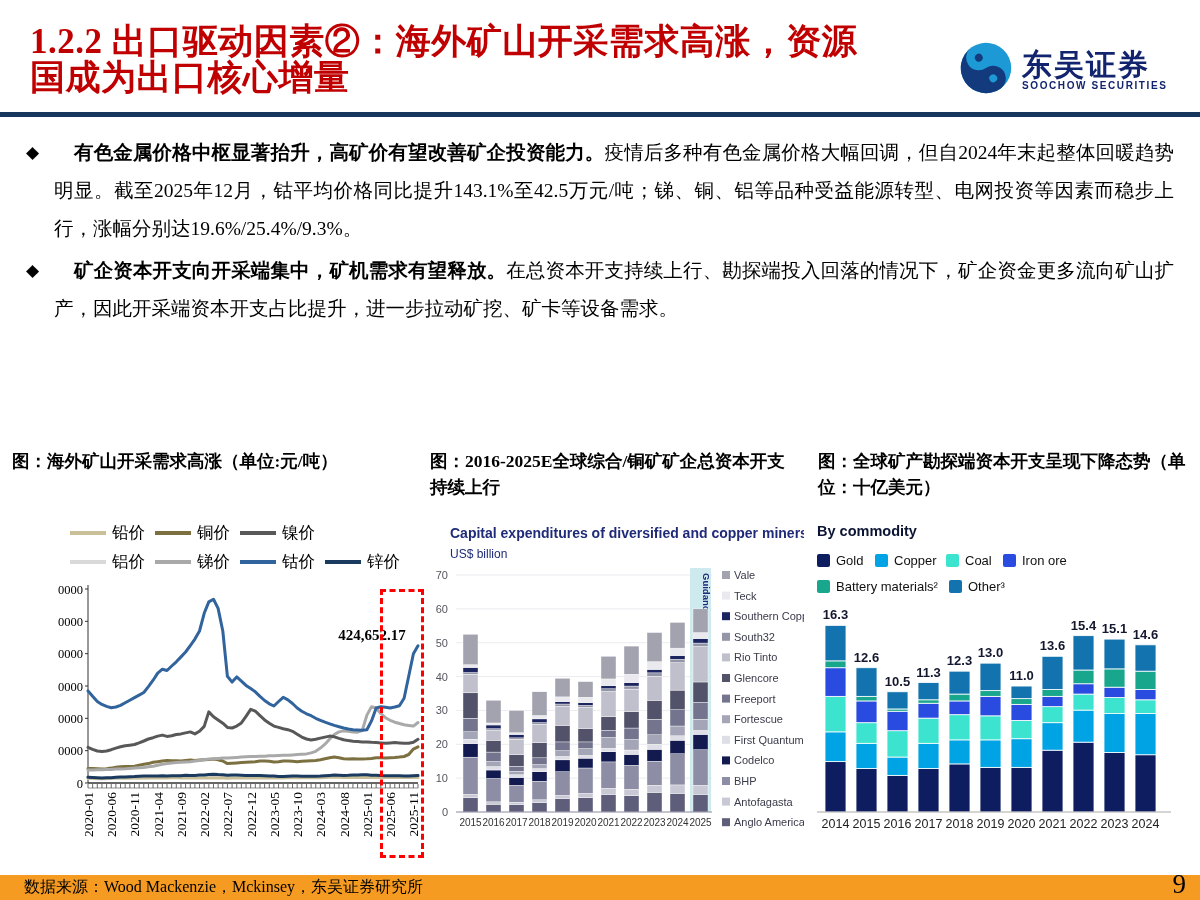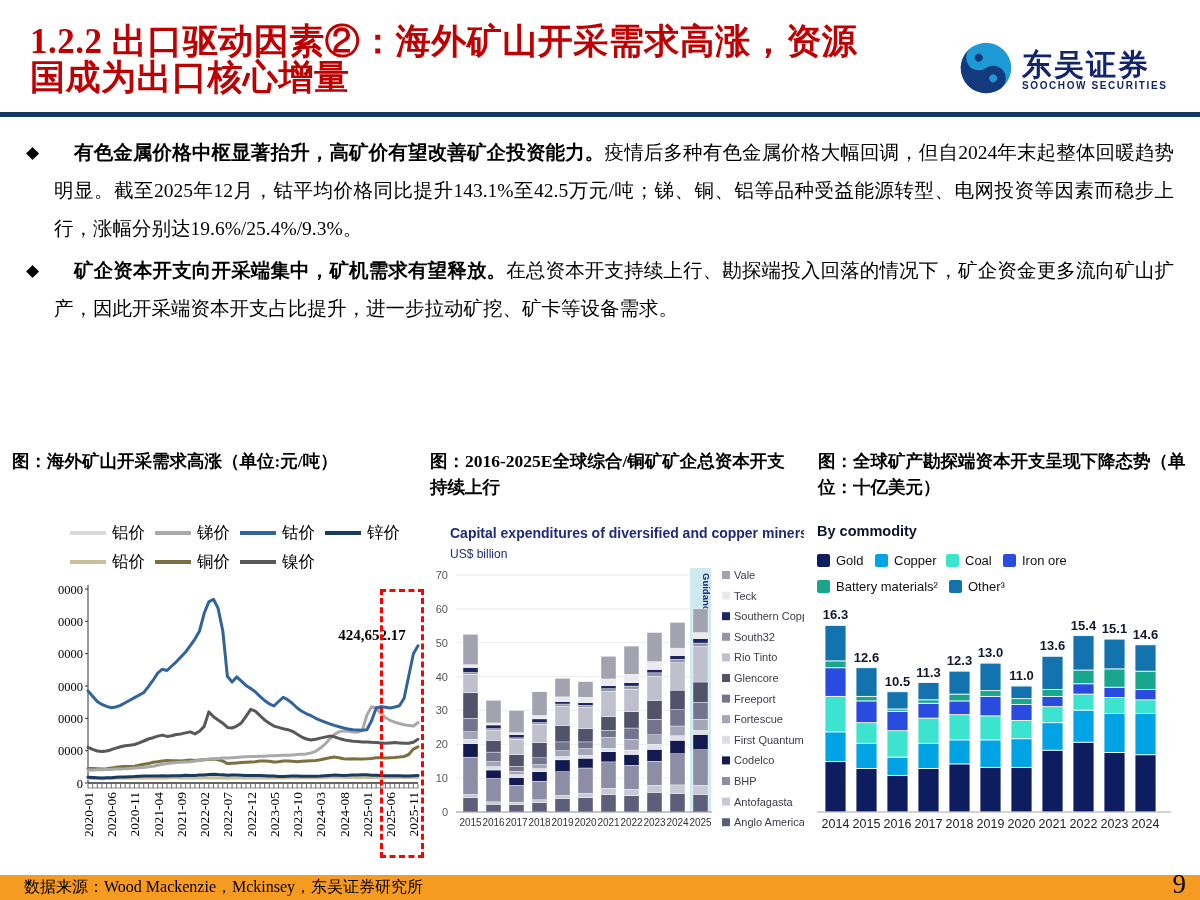--- a/index.html
+++ b/index.html
@@ -76,48 +76,48 @@
     </div>
   </div>
 
   <div class="cap" id="cap-left">图：海外矿山开采需求高涨（单位:元/吨）</div>
   <div class="cap" id="cap-mid">图：2016-2025E全球综合/铜矿矿企总资本开支持续上行</div>
   <div class="cap" id="cap-right">图：全球矿产勘探端资本开支呈现下降态势（单位：十亿美元）</div>
 
   <div id="left-legend">
       <div class="row">
         <span class="item">
+          <span class="sw" style="background: rgb(201, 192, 154);"></span>
+          <span>铅价</span>
+        </span>
+        <span class="item">
+          <span class="sw" style="background: rgb(124, 112, 64);"></span>
+          <span>铜价</span>
+        </span>
+        <span class="item">
+          <span class="sw" style="background: rgb(88, 88, 88);"></span>
+          <span>镍价</span>
+        </span>
+      </div>
+      <div class="row">
+        <span class="item">
           <span class="sw" style="background: rgb(217, 217, 217);"></span>
           <span>铝价</span>
         </span>
         <span class="item">
           <span class="sw" style="background: rgb(169, 169, 169);"></span>
           <span>锑价</span>
         </span>
         <span class="item">
           <span class="sw" style="background: rgb(49, 99, 156);"></span>
           <span>钴价</span>
         </span>
         <span class="item">
           <span class="sw" style="background: rgb(27, 58, 95);"></span>
           <span>锌价</span>
-        </span>
-      </div>
-      <div class="row">
-        <span class="item">
-          <span class="sw" style="background: rgb(201, 192, 154);"></span>
-          <span>铅价</span>
-        </span>
-        <span class="item">
-          <span class="sw" style="background: rgb(124, 112, 64);"></span>
-          <span>铜价</span>
-        </span>
-        <span class="item">
-          <span class="sw" style="background: rgb(88, 88, 88);"></span>
-          <span>镍价</span>
         </span>
       </div>
     </div>
   <svg id="left-chart" width="368" height="286">
       <text x="25" y="211.5" text-anchor="end" font-size="12.5" fill="#000" class="serif">0</text>
       <line x1="27" y1="207" x2="30" y2="207" stroke="#333" stroke-width="1"></line>
       <text x="25" y="179.16666666666669" text-anchor="end" font-size="12.5" fill="#000" class="serif">100000</text>
       <line x1="27" y1="174.66666666666669" x2="30" y2="174.66666666666669" stroke="#333" stroke-width="1"></line>
       <text x="25" y="146.83333333333334" text-anchor="end" font-size="12.5" fill="#000" class="serif">200000</text>
       <line x1="27" y1="142.33333333333334" x2="30" y2="142.33333333333334" stroke="#333" stroke-width="1"></line>

